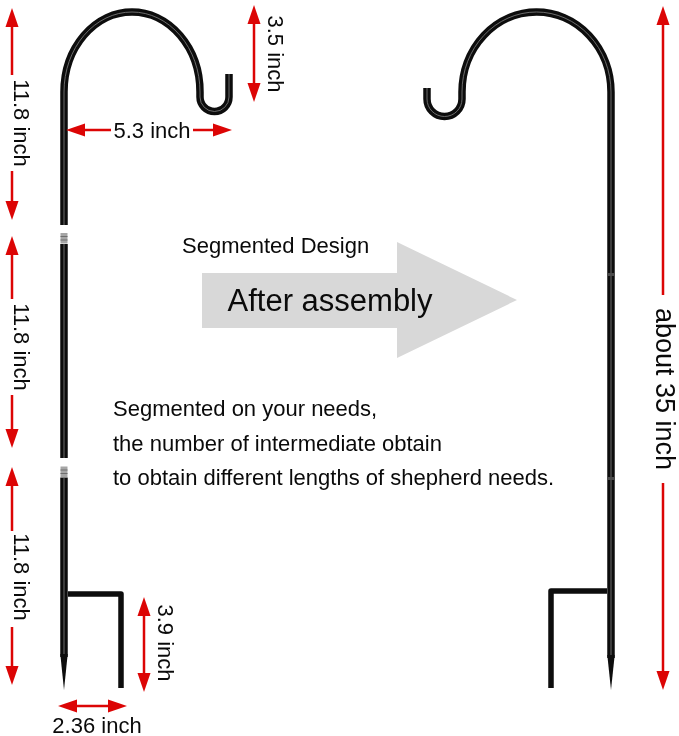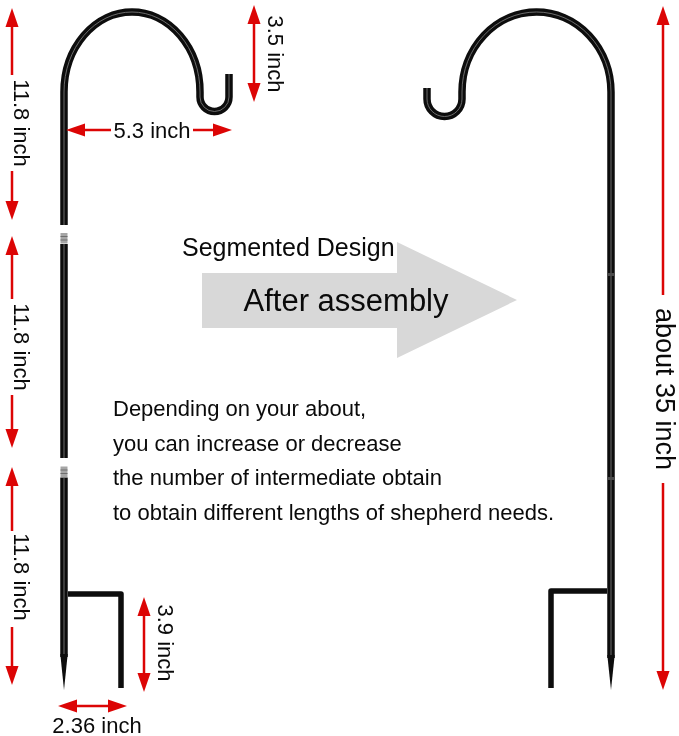--- a/index.html
+++ b/index.html
@@ -22,22 +22,22 @@
   .thread{fill:var(--connector);}
   .thread-line{stroke:#6e6e6e;stroke-width:1;}
   .joint{fill:#4a4a4a;}
   .bigarrow{fill:var(--gray-arrow);}
   .rl{stroke:var(--red);stroke-width:2.5;}
   .rf{fill:var(--red);}
   .txt{position:absolute;white-space:nowrap;}
   .dim{font-size:22px;}
   .ctr{transform:translate(-50%,-50%);}
   .rot{transform:translate(-50%,-50%) rotate(90deg);}
-  .heading{font-size:25px;text-align:right;}
-  .after{font-size:31px;transform:translate(-50%,-50%);margin-left:16px;}
+  .heading{font-size:22px;text-align:right;}
+  .after{font-size:31px;transform:translate(-50%,-50%);}
   .total{font-size:27px;}
   .para{position:absolute;left:113px;top:392px;font-size:22px;line-height:34.5px;}
 </style>
 </head>
 <body>
 
 <div class="canvas">
 
   <svg width="679" height="736" viewBox="0 0 679 736">
 
@@ -134,19 +134,18 @@
   <div class="txt dim rot" style="left:275px;top:54px;">3.5 inch</div>
   <div class="txt dim ctr" style="left:152px;top:131px;">5.3 inch</div>
   <div class="txt dim rot" style="left:165px;top:643px;">3.9 inch</div>
   <div class="txt dim ctr" style="left:97px;top:726px;">2.36 inch</div>
   <div class="txt total rot" style="left:664px;top:389px;">about 35 inch</div>
 
   <div class="txt heading" style="left:182px;top:233px;">Segmented Design</div>
   <div class="txt after" style="left:330px;top:301px;">After assembly</div>
 
   <div class="para">
-    <div>Depending on your about,</div>
-    <div>you can increase or decrease</div>
+    <div>Segmented on your needs,</div>
     <div>the number of intermediate obtain</div>
     <div>to obtain different lengths of shepherd needs.</div>
   </div>
 
 </div>
 
 </body></html>

